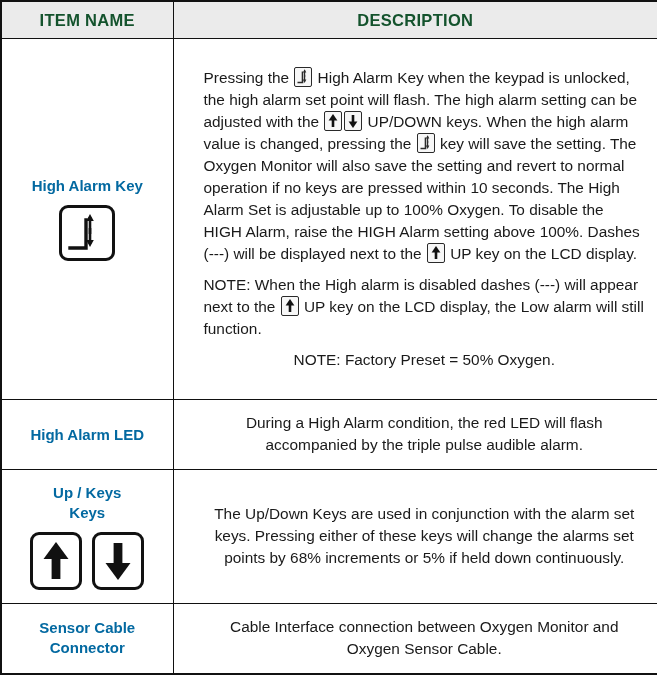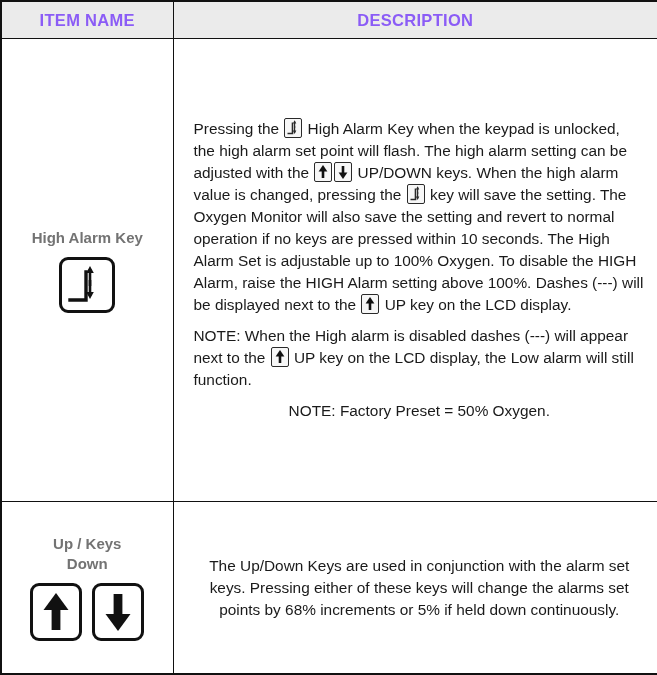--- a/index.html
+++ b/index.html
@@ -36,40 +36,40 @@
 
   
   thead th {
     background: #ebebeb;
     border-bottom: 2px solid #111111;
     height: 36px;
     font-size: 16.5px;
     font-weight: bold;
     letter-spacing: 0.3px;
     text-align: center;
-    color: #8b5cf6;
+    color: #14532d;
   }
 
   
   td.item-cell {
     text-align: center;
     font-size: 15px;
     font-weight: bold;
     line-height: 1.32;
     padding: 6px 6px;
-    color: #737373;
+    color: #0369a1;
   }
   .item-label { display: block; }
   .item-label .brk { display: block; }
 
   
   td.desc-cell {
     font-size: 15.4px;
     line-height: 1.43;
-    padding: 9px 12px 9px 20px;
+    padding: 9px 12px 9px 30px;
     text-align: left;
     color: #1a1a1a;
   }
   td.desc-cell p {
     margin: 0 0 9px 0;
   }
   td.desc-cell p:last-child { margin-bottom: 0; text-align: center; }
 
   
   .key-inline {
@@ -172,26 +172,34 @@
 
         <p><span>NOTE: When the High alarm is disabled dashes (---) will appear next to the </span><span class="key-inline"><svg viewBox="0 0 16 18" aria-hidden="true">
               <line x1="8" y1="15" x2="8" y2="7" stroke="#111111" stroke-width="2.6"></line>
               <polygon points="8,2 3.6,8.4 12.4,8.4" fill="#111111"></polygon>
             </svg></span><span> UP key on the LCD display, the Low alarm will still function.</span></p>
 
         <p>NOTE: Factory Preset = 50% Oxygen.</p>
       </td>
     </tr>
 
+    <tr>
+      <td class="item-cell">
+        <span class="item-label">High Alarm LED</span>
+      </td>
+      <td class="desc-cell">
+        <p>During a High Alarm condition, the red LED will flash accompanied by the triple pulse audible alarm.</p>
+      </td>
+    </tr>
 
     <tr>
       <td class="item-cell">
         <span class="item-label">
           <span class="brk">Up / Keys</span>
-          <span class="brk">Down</span>
+          <span class="brk">Keys</span>
         </span>
         <div class="keyart-row">
           <div class="keycap">
             <svg width="34" height="44" viewBox="0 0 34 44" aria-hidden="true">
               <rect x="12.6" y="17" width="8.8" height="23" fill="#111111"></rect>
               <polygon points="17,3 4.5,20 29.5,20" fill="#111111"></polygon>
             </svg>
           </div>
           <div class="keycap">
             <svg width="34" height="44" viewBox="0 0 34 44" aria-hidden="true">
@@ -199,15 +207,26 @@
               <polygon points="17,41 4.5,24 29.5,24" fill="#111111"></polygon>
             </svg>
           </div>
         </div>
       </td>
       <td class="desc-cell">
         <p>The Up/Down Keys are used in conjunction with the alarm set keys. Pressing either of these keys will change the alarms set points by 68% increments or 5% if held down continuously.</p>
       </td>
     </tr>
 
+    <tr>
+      <td class="item-cell">
+        <span class="item-label">
+          <span class="brk">Sensor Cable</span>
+          <span class="brk">Connector</span>
+        </span>
+      </td>
+      <td class="desc-cell">
+        <p>Cable Interface connection between Oxygen Monitor and Oxygen Sensor Cable.</p>
+      </td>
+    </tr>
 
   </tbody>
 </table>
 
 </body></html>

